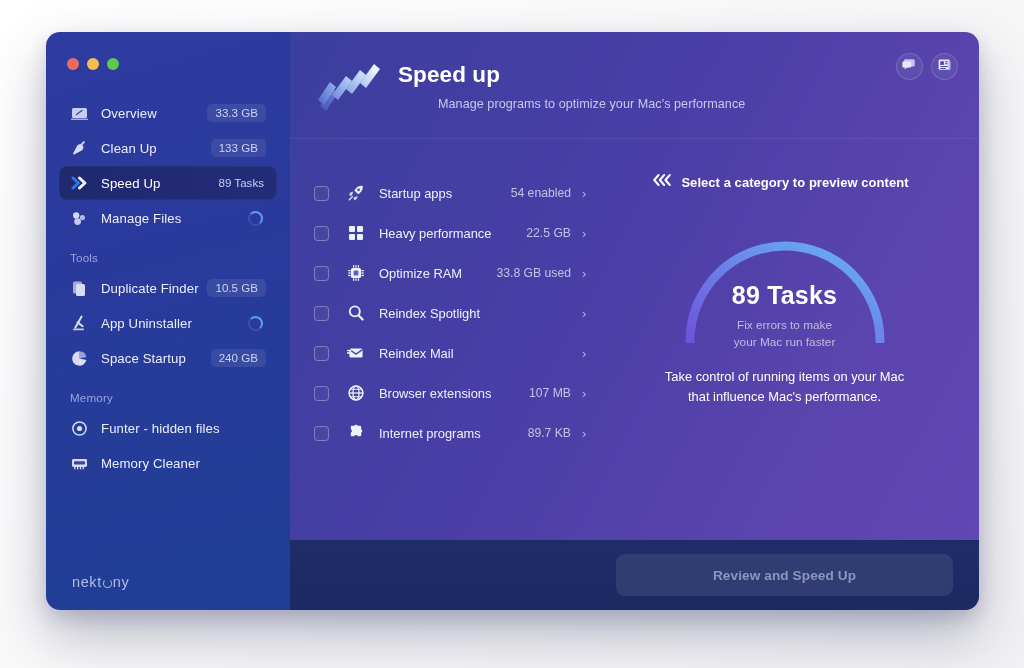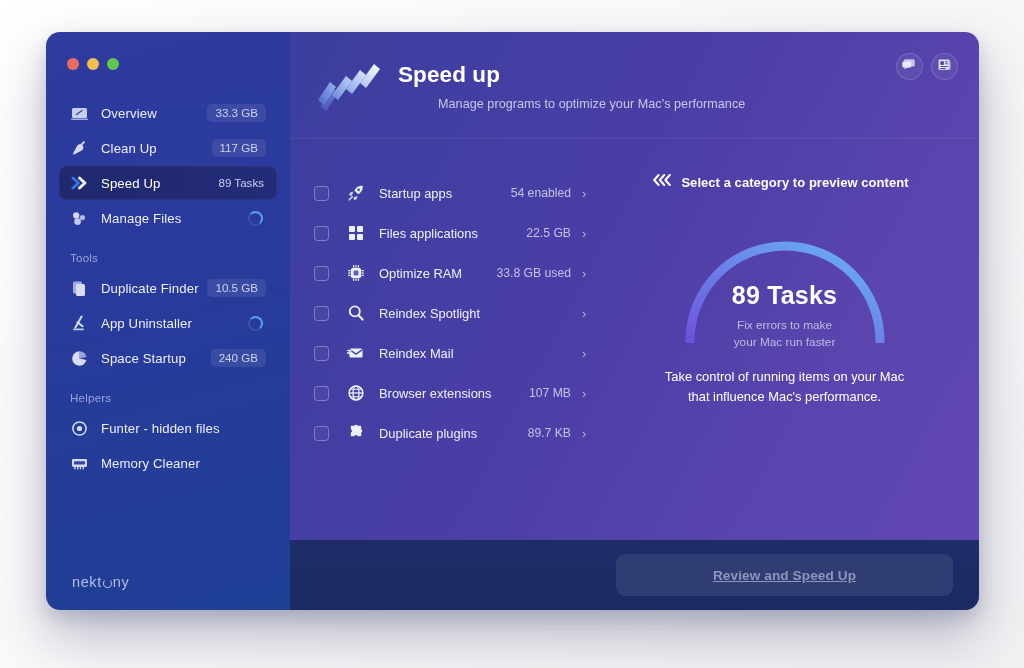--- a/index.html
+++ b/index.html
@@ -323,21 +323,20 @@
     border-radius: 9px;
     background: rgba(255,255,255,0.085);
     display: flex;
     align-items: center;
     justify-content: center;
     font-size: 13.6px;
     font-weight: bold;
     color: #8e95bd;
     letter-spacing: .1px;
     cursor: default;
-    text-decoration: underline;
   }
 </style>
 </head>
 <body>
 
 <div class="stage">
   <div class="window">
 
     <aside class="sidebar">
 
@@ -364,21 +363,21 @@
 
         <div class="nav-item">
           <span class="nav-icon">
             <svg width="19" height="19" viewBox="0 0 19 19">
               <path d="M13.8 3.2 L6.6 10.4" stroke="#c3cbee" stroke-width="2.1" stroke-linecap="round"></path>
               <path d="M11.2 11.8 a3.4 3.4 0 1 0 -4.4 -4.4 l-3.6 6.9 c-.4.7.3 1.5 1 1.2 z" fill="#dfe4f8"></path>
             </svg>
           </span>
           <span class="nav-label">Clean Up</span>
           <span class="nav-spacer"></span>
-          <span class="badge">117 GB</span>
+          <span class="badge">133 GB</span>
         </div>
 
         <div class="nav-item active">
           <span class="nav-icon">
             <svg width="20" height="20" viewBox="0 0 20 20">
               <path d="M3 5 L8.4 10 L3 15" stroke="#2f7bf0" stroke-width="3" fill="none" stroke-linecap="round" stroke-linejoin="round"></path>
               <path d="M9.5 5 L14.9 10 L9.5 15" stroke="#ffffff" stroke-width="3" fill="none" stroke-linecap="round" stroke-linejoin="round"></path>
             </svg>
           </span>
           <span class="nav-label">Speed Up</span>
@@ -431,21 +430,21 @@
             <svg width="19" height="19" viewBox="0 0 19 19">
               <path d="M9.5 9.5 L9.5 2.3 A7.2 7.2 0 0 1 16.4 8 Z" fill="#9fa9df"></path>
               <path d="M9.5 9.5 L16.4 11 A7.2 7.2 0 1 1 9.5 2.3 Z" fill="#e2e6f9"></path>
             </svg>
           </span>
           <span class="nav-label">Space Startup</span>
           <span class="nav-spacer"></span>
           <span class="badge">240 GB</span>
         </div>
 
-        <div class="nav-section">Helpers</div>
+        <div class="nav-section">Memory</div>
 
         <div class="nav-item">
           <span class="nav-icon">
             <svg width="19" height="19" viewBox="0 0 19 19">
               <circle cx="9.5" cy="9.5" r="6.6" fill="none" stroke="#dfe4f8" stroke-width="1.5"></circle>
               <circle cx="9.5" cy="9.5" r="2.6" fill="#dfe4f8"></circle>
             </svg>
           </span>
           <span class="nav-label">Funter - hidden files</span>
         </div>
@@ -557,21 +556,21 @@
           <div class="task-row">
             <span class="checkbox"></span>
             <span class="task-icon">
               <svg width="18" height="18" viewBox="0 0 18 18">
                 <rect x="2" y="2" width="6" height="6" rx="1.1" fill="#eef0fc"></rect>
                 <rect x="10" y="2" width="6" height="6" rx="1.1" fill="#eef0fc"></rect>
                 <rect x="2" y="10" width="6" height="6" rx="1.1" fill="#eef0fc"></rect>
                 <rect x="10" y="10" width="6" height="6" rx="1.1" fill="#eef0fc"></rect>
               </svg>
             </span>
-            <span class="task-label">Files applications</span>
+            <span class="task-label">Heavy performance</span>
             <span class="task-grow"></span>
             <span class="task-value">22.5 GB</span>
             <span class="chev">›</span>
           </div>
 
           <div class="task-row">
             <span class="checkbox"></span>
             <span class="task-icon">
               <svg width="18" height="18" viewBox="0 0 18 18">
                 <rect x="4" y="4" width="10" height="10" rx="1.5" fill="#eef0fc"></rect>
@@ -644,21 +643,21 @@
             <span class="chev">›</span>
           </div>
 
           <div class="task-row">
             <span class="checkbox"></span>
             <span class="task-icon">
               <svg width="18" height="18" viewBox="0 0 18 18">
                 <path d="M7.2 1.8 a2 2 0 0 1 3.6 0 h2.4 a1 1 0 0 1 1 1 v2.4 a2 2 0 0 1 0 3.6 v2.4 a1 1 0 0 1 -1 1 h-2.4 a2 2 0 0 0 -3.6 0 h-2.4 a1 1 0 0 1 -1 -1 v-2.4 a2 2 0 0 0 0 -3.6 v-2.4 a1 1 0 0 1 1 -1 z" fill="#eef0fc"></path>
               </svg>
             </span>
-            <span class="task-label">Duplicate plugins</span>
+            <span class="task-label">Internet programs</span>
             <span class="task-grow"></span>
             <span class="task-value">89.7 KB</span>
             <span class="chev">›</span>
           </div>
 
         </div>
 
         <div class="preview">
 
           <div class="preview-hint">

